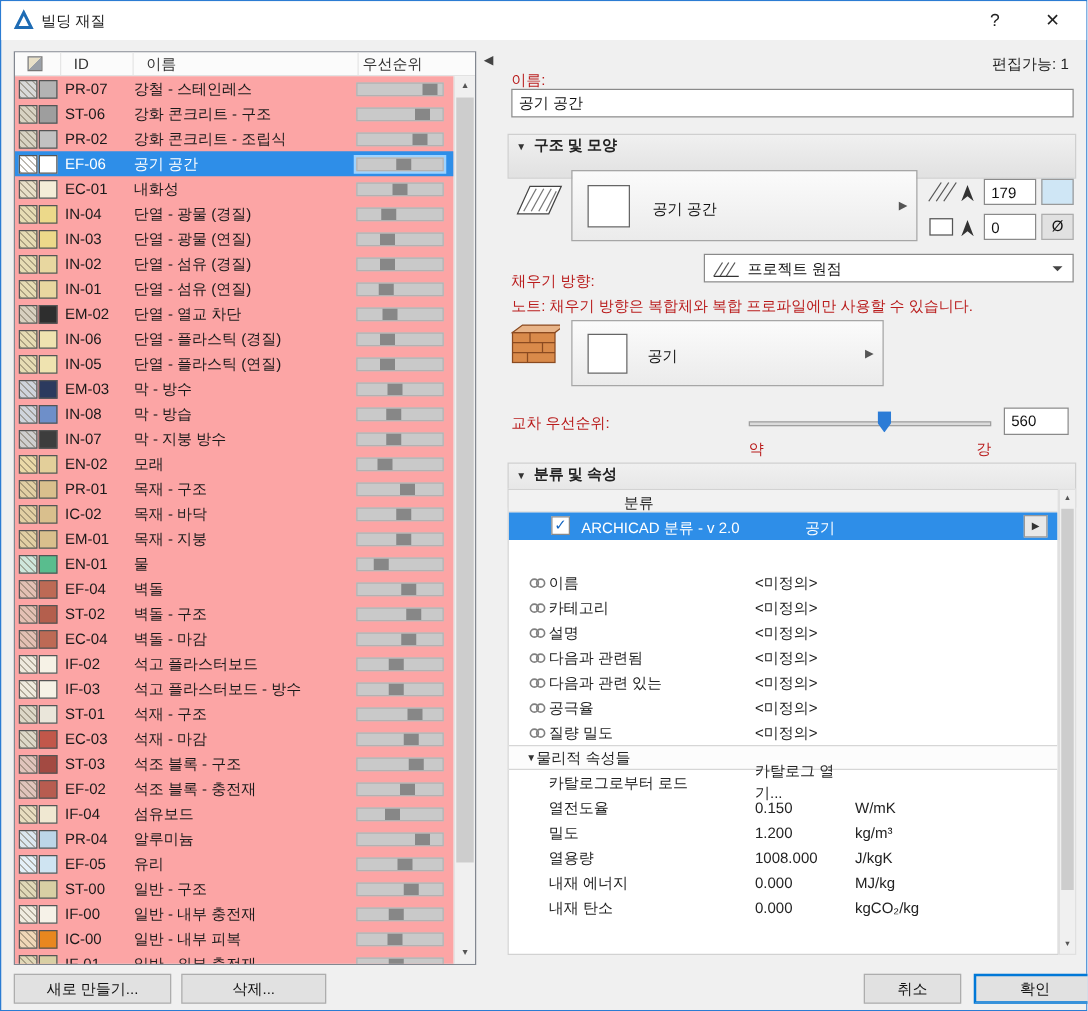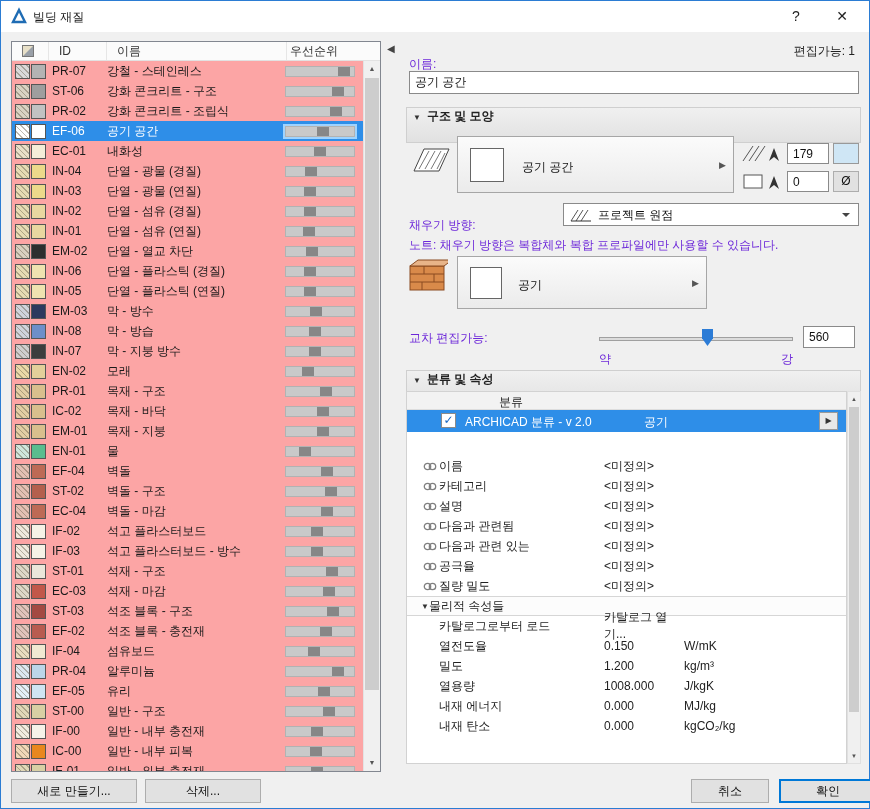--- a/index.html
+++ b/index.html
@@ -37,21 +37,21 @@
   .vscroll{position:absolute;right:0;top:19px;bottom:0;width:17px;background:#f0f0f0;border-left:1px solid #e3e3e3}
   .vscroll .a{position:absolute;left:0;right:0;height:16px;text-align:center;font-size:7px;color:#555;line-height:16px}
   .vscroll .a.up{top:0}.vscroll .a.dn{bottom:0}
   .vscroll .thumb{position:absolute;left:1px;right:1px;background:#cdcdcd}
   
   .wbtn{position:absolute;height:24px;background:#e1e1e1;border:1px solid #adadad;text-align:center;line-height:22px;font-size:12px;color:#111}
   .wbtn.ok{border:1px solid #0078d7;box-shadow:inset 0 0 0 1px #0078d7}
   
   .collapse{position:absolute;left:386px;top:42px;font-size:10px;color:#444}
   .editable{position:absolute;right:14px;top:42px;color:#222}
-  .lbl{position:absolute;color:#6d28d9}
+  .lbl{position:absolute;color:#b91c1c}
   .tin{position:absolute;background:#fff;border:1px solid #8a8a8a;font-size:12px;padding:0 5px;
        font-family:"Liberation Sans","DejaVu Sans",sans-serif;color:#111}
   .sect{position:absolute;left:405px;width:455px;height:36px;background:linear-gradient(#f0f0f0,#e1e1e1);
         border:1px solid #cfcfcf;font-weight:bold;line-height:17px;padding-left:6px;color:#222}
   .sect .tri{font-size:8px;margin-right:6px;color:#333}
   .bigbtn{position:absolute;background:linear-gradient(#fbfbfb,#ebebeb);border:1px solid #a6a6a6}
   .bigbtn .swatch{position:absolute;background:#fff;border:1px solid #666}
   .bigbtn .blbl{position:absolute;color:#111}
   .bigbtn .arr{position:absolute;right:7px;top:50%;transform:translateY(-50%);font-size:9px;color:#555}
   .combo{position:absolute;left:562px;top:202px;width:296px;height:23px;background:#fff;border:1px solid #8a8a8a}
@@ -515,21 +515,21 @@
       <line x1="16" y1="24" x2="16" y2="32" stroke="#8a4a20"></line>
       <polygon points="4,8 12,2 46,2 38,8" fill="#e8b488" stroke="#8a4a20"></polygon>
     </svg>
   </span>
   <div class="bigbtn" style="left:456px;top:255px;width:250px;height:53px">
     <span class="swatch" style="left:12px;top:10px;width:32px;height:32px"></span>
     <span class="blbl" style="left:60px;top:20px">공기</span>
     <span class="arr">▶</span>
   </div>
 
-  <div class="lbl" style="left:408px;top:329px">교차 편집가능:</div>
+  <div class="lbl" style="left:408px;top:329px">교차 우선순위:</div>
   <div class="slider">
     <div class="track"></div>
     <div class="handle" id="slider-handle" style="left: 103px;"></div>
   </div>
   <input class="tin" style="left: 802px; top: 325px; width: 52px; height: 22px;" value="560">
   <div class="lbl" style="left:598px;top:350px">약</div>
   <div class="lbl" style="left:780px;top:350px">강</div>
 
   <div class="sect" style="top:369px"><span class="tri">▼</span><span>분류 및 속성</span></div>
 

